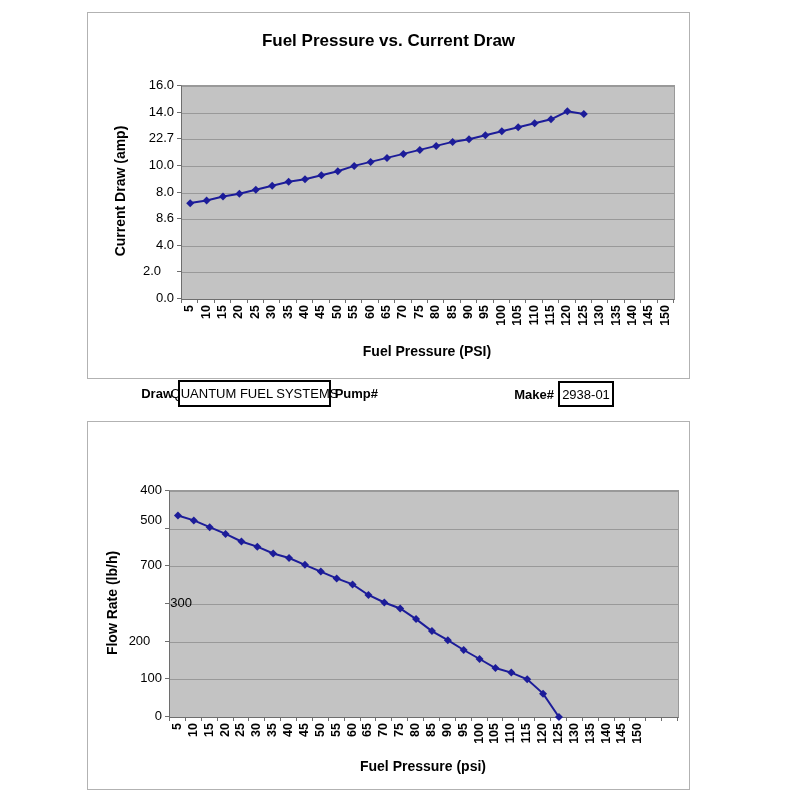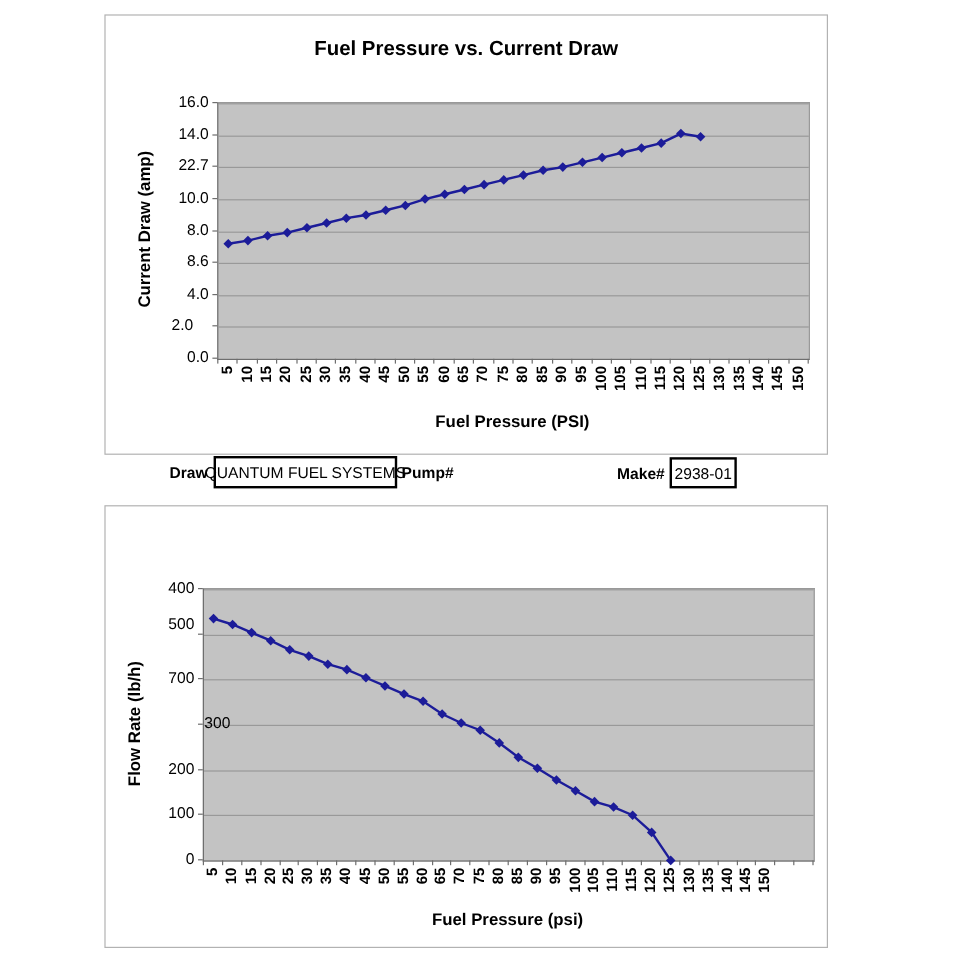--- a/index.html
+++ b/index.html
@@ -197,21 +197,21 @@
           <path d="M373.0625 198.64666666666668 L377.0625 202.64666666666668 L373.0625 206.64666666666668 L369.0625 202.64666666666668 Z" fill="#1c1c99"></path>
           <path d="M388.9375 222 L392.9375 226 L388.9375 230 L384.9375 226 Z" fill="#1c1c99"></path>
         </svg>
       </div>
     <div class="y-axis-title" style="left:16px;top:181px;">Flow Rate (lb/h)</div>
     <div class="x-axis-title" style="left:81px;width:508px;top:336px;">Fuel Pressure (psi)</div>
   <div class="ytick-label" style="left: 29px; top: 286px;">0</div>
       <div class="tickmark" style="left: 77px; top: 294px; width: 4px; height: 1px;"></div>
       <div class="ytick-label" style="left: 29px; top: 248.333px;">100</div>
       <div class="tickmark" style="left: 77px; top: 256.333px; width: 4px; height: 1px;"></div>
-      <div class="ytick-label" style="left: 29px; top: 210.667px;">200</div>
+      <div class="ytick-label" style="left: 29px; top: 210.667px; text-align: center;">200</div>
       <div class="tickmark" style="left: 77px; top: 218.667px; width: 4px; height: 1px;"></div>
       <div class="ytick-label" style="left: 29px; top: 173px; margin-left: 30px;">300</div>
       <div class="tickmark" style="left: 77px; top: 181px; width: 4px; height: 1px;"></div>
       <div class="ytick-label" style="left: 29px; top: 135.333px;">700</div>
       <div class="tickmark" style="left: 77px; top: 143.333px; width: 4px; height: 1px;"></div>
       <div class="ytick-label" style="left: 29px; top: 90px;">500</div>
       <div class="tickmark" style="left: 77px; top: 105.667px; width: 4px; height: 1px;"></div>
       <div class="ytick-label" style="left: 29px; top: 60px;">400</div>
       <div class="tickmark" style="left: 77px; top: 68px; width: 4px; height: 1px;"></div>
       <div class="tickmark" style="left: 81px; top: 295px; width: 1px; height: 4px;"></div>

